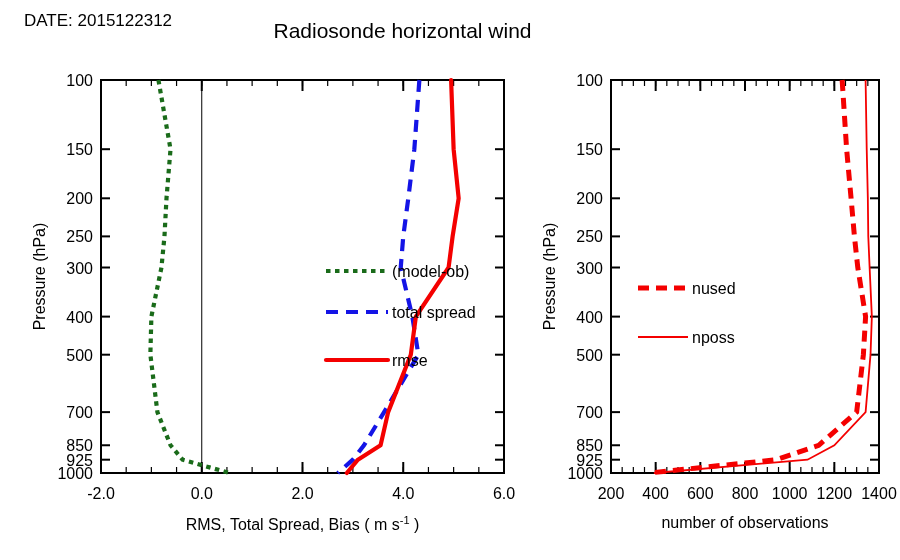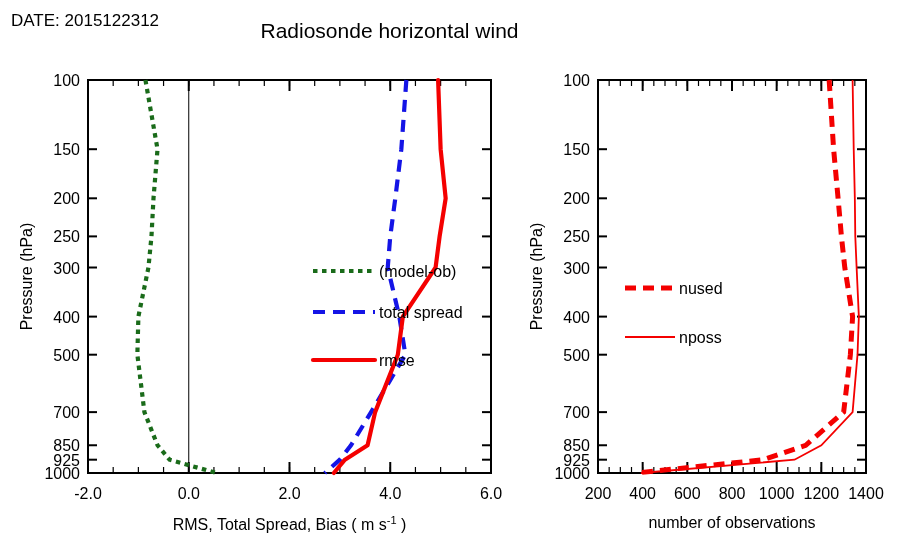--- a/index.html
+++ b/index.html
@@ -1,18 +1,18 @@
 <!DOCTYPE html>
 <html><head>
 <meta charset="utf-8">
 <style>
   html,body{margin:0;padding:0;background:#ffffff;}
   body{width:900px;height:560px;position:relative;overflow:hidden;
        font-family:"Liberation Sans",sans-serif;color:#000;}
-  .plot-root{position:absolute;left:3px;top:0;width:748px;height:560px;}
+  .plot-root{position:absolute;left:16px;top:0;width:748px;height:560px;}
   svg{display:block;}
   text{font-family:"Liberation Sans",sans-serif;fill:#000;}
   .date-label{font-size:17px;}
   .fig-title{font-size:21px;}
   .tick-label{font-size:16px;}
   .axis-title{font-size:16px;}
   .legend-label{font-size:16px;}
   .tick-major{stroke:#000;stroke-width:2;}
   .tick-minor{stroke:#000;stroke-width:1.2;}
   .zero-line{stroke:#000;stroke-width:1;}

